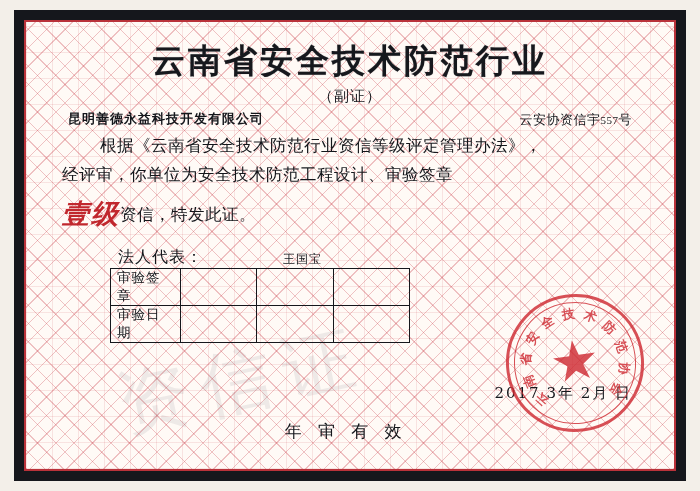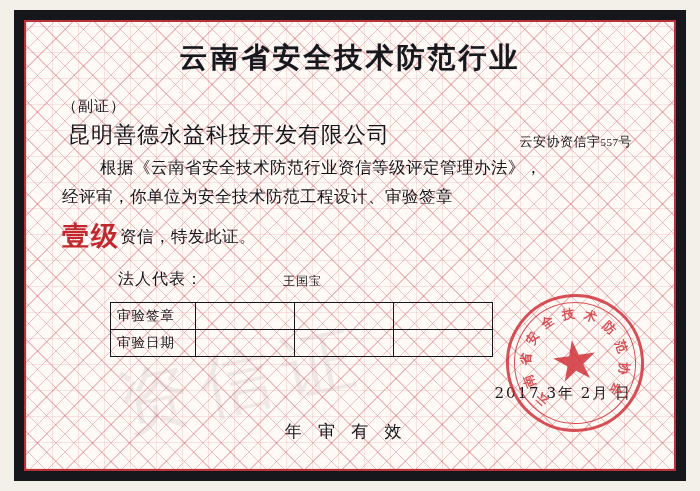--- a/index.html
+++ b/index.html
@@ -36,57 +36,57 @@
     overflow:hidden;
   }
   .content{
     position:absolute;
     left:0;top:0;right:0;bottom:0;
     padding:18px 36px 10px 36px;
     box-sizing:border-box;
   }
   .title{
     text-align:center;
-    font-size:28px;
+    font-size:33px;
     letter-spacing:3px;
     font-weight:bold;
     color:#16181d;
     font-family:"DejaVu Serif", serif;
     line-height:1.25;
     text-shadow:0 0 1px rgba(0,0,0,.35);
   }
   .title2{
     text-align:center;
     font-size:33px;
     letter-spacing:22px;
     font-weight:bold;
     color:#16181d;
     font-family:"DejaVu Serif", serif;
     line-height:1.35;
     padding-left:22px;
     text-shadow:0 0 1px rgba(0,0,0,.35);
   }
   .subtitle{
-    text-align:left;
+    text-align:center;
     font-size:15px;
     color:#1b1d22;
-    margin-top:22px;
+    margin-top:6px;
     letter-spacing:1px;
   }
   .row-company{
     display:flex;
     justify-content:space-between;
     align-items:flex-end;
     margin-top:4px;
     padding:0 6px;
   }
   .company{
-    font-size:22px;
-    color:#14161b;
-    font-weight:normal;
+    font-size:13px;
+    color:#14161b;
+    font-weight:bold;
     letter-spacing:1px;
     border-bottom:1px solid rgba(20,22,27,.0);
   }
   .serial{
     font-size:13px;
     color:#14161b;
     letter-spacing:.5px;
     white-space:nowrap;
   }
   .serial .num{
@@ -100,41 +100,41 @@
     letter-spacing:.5px;
   }
   .body-text .indent{ padding-left:38px; }
   .grade{
     color:#c1272d;
     font-size:27px;
     font-weight:bold;
     letter-spacing:2px;
     vertical-align:-3px;
     font-family:"DejaVu Serif", serif;
+    font-style:italic;
   }
   .rep-row{
     margin-top:10px;
     padding-left:56px;
     font-size:16px;
     color:#14161b;
     display:flex;
     align-items:flex-end;
   }
   .rep-label{letter-spacing:1px;text-align:center;}
   .rep-name{
     margin-left:80px;
     font-size:12px;
     color:#14161b;
     letter-spacing:1px;
   }
   table.audit{
-    margin-top:12px;
     margin-left:48px;
     border-collapse:collapse;
-    width:383px;
+    width:300px;
   }
   table.audit td{
     border:1px solid #15171c;
     height:26px;
     font-size:13.5px;
     color:#14161b;
     padding:0 6px;
     letter-spacing:1px;
   }
   table.audit td.lbl{ width:78px; text-align:left;}

